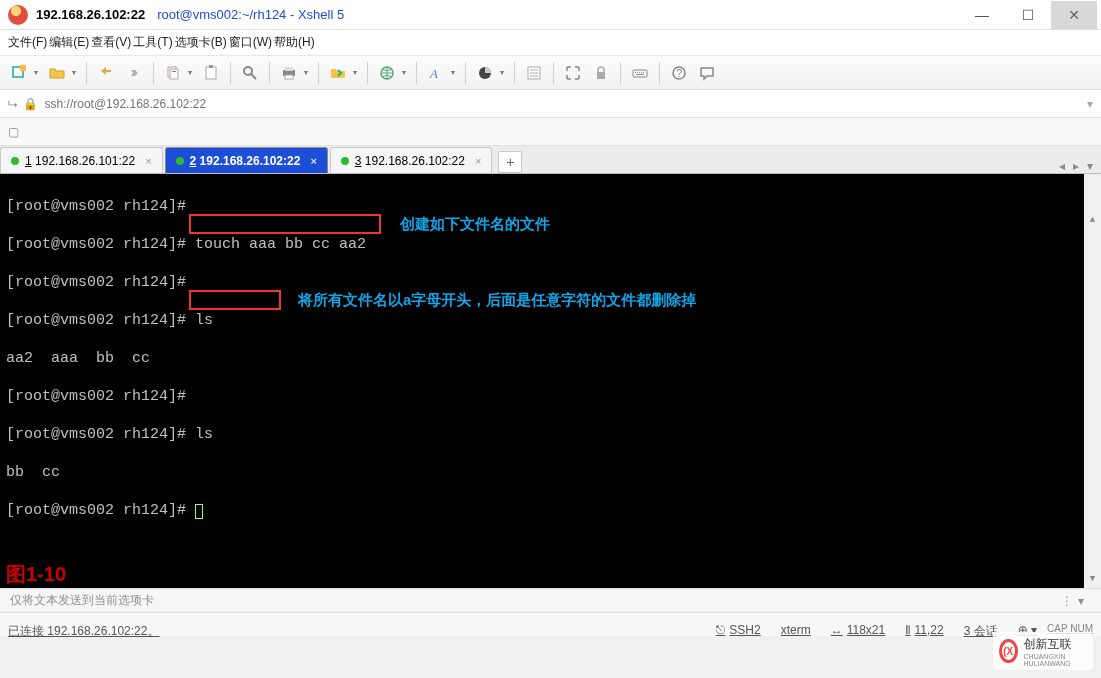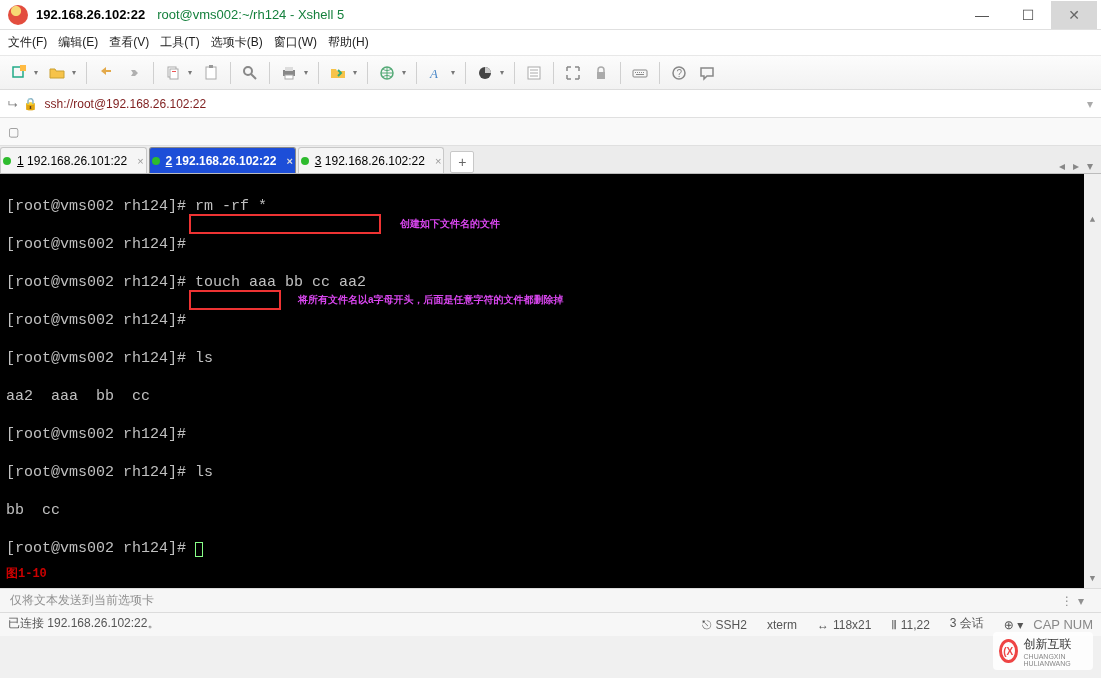--- a/index.html
+++ b/index.html
@@ -2,73 +2,73 @@
 <html><head>
 <meta charset="utf-8">
 <style>
 * { box-sizing: border-box; margin: 0; padding: 0; }
 body { font-family: "Microsoft YaHei", Tahoma, sans-serif; font-size: 12px; background: #f0f0f0; width: 1101px; height: 678px; overflow: hidden; position: relative; }
 
 
 .titlebar { height: 30px; background: #fff; display: flex; align-items: center; padding: 0 4px; border-bottom: 1px solid #e0e0e0; }
 .titlebar .app-icon { width: 20px; height: 20px; background: radial-gradient(circle at 40% 30%, #f7d774 0 25%, #e34d3e 30% 100%); border-radius: 50%; margin: 0 8px 0 4px; }
 .titlebar .title { font-weight: bold; font-size: 13px; }
-.titlebar .subtitle { margin-left: 12px; color: #15803d; font-size: 13px; }
+.titlebar .subtitle { margin-left: 12px; color: #1d4ed8; font-size: 13px; }
 .titlebar .spacer { flex: 1; }
 .win-btn { width: 46px; height: 28px; display: flex; align-items: center; justify-content: center; color: #555; font-size: 14px; }
 .win-btn.close { background: #d8d8d8; color: #666; }
 
 
-.menubar { height: 26px; background: #fff; display: flex; align-items: center; padding: 0 8px; border-bottom: 1px solid #e8e8e8; gap: 11px; }
+.menubar { height: 26px; background: #fff; display: flex; align-items: center; padding: 0 8px; border-bottom: 1px solid #e8e8e8; gap: 2px; }
 .menubar span { cursor: default; color: #222; }
 
 
 .toolbar { height: 34px; background: linear-gradient(#fcfcfc,#f2f2f2); border-bottom: 1px solid #dcdcdc; display: flex; align-items: center; padding: 0 6px; gap: 2px; }
 .tool { width: 26px; height: 26px; display: flex; align-items: center; justify-content: center; border: 1px solid transparent; border-radius: 2px; }
 .tool.split { width: 36px; justify-content: flex-start; padding-left: 4px; position: relative; }
 .tool.split::after { content: "▾"; font-size: 8px; color: #777; position: absolute; right: 3px; }
 .tool svg { width: 16px; height: 16px; }
 .sep { width: 1px; height: 22px; background: #d0d0d0; margin: 0 4px; }
 
 
 .addrbar { height: 28px; background: #fff; display: flex; align-items: center; padding: 0 8px; border-bottom: 1px solid #e0e0e0; color: #888; gap: 6px; }
 .addrbar .lock { color: #aaa; }
 
 
 .infobar { height: 28px; background: #f9f9f9; display: flex; align-items: center; padding: 0 8px; color: #888; border-bottom: 1px solid #e0e0e0; gap: 6px; }
 
 
 .tabbar { height: 28px; background: #ececec; display: flex; align-items: flex-end; border-bottom: 1px solid #bcbcbc; }
-.tab { height: 26px; display: flex; align-items: center; padding: 0 2px; gap: 6px; border: 1px solid #c8c8c8; border-bottom: none; background: #f5f5f5; margin-right: 2px; border-radius: 3px 3px 0 0; }
+.tab { height: 26px; display: flex; align-items: center; padding: 0 10px; gap: 6px; border: 1px solid #c8c8c8; border-bottom: none; background: #f5f5f5; margin-right: 2px; border-radius: 3px 3px 0 0; }
 .tab.active { background: #1d4ed8; color: #fff; font-weight: bold; border-color: #8a8a8a; }
 .tab .dot { width: 8px; height: 8px; border-radius: 50%; background: #2dbb2d; }
 .tab .x { color: #999; font-size: 11px; margin-left: 4px; }
 .tab.active .x { color: #ddd; }
 .tab u { text-decoration: underline; }
 .newtab { width: 24px; height: 22px; border: 1px solid #c8c8c8; background: #fff; display: flex; align-items: center; justify-content: center; margin-left: 4px; border-radius: 2px; font-size: 14px; color: #666; }
 .tabbar .spacer { flex: 1; }
 .tabctrl { padding: 0 8px; color: #888; display: flex; gap: 8px; align-items: center; }
 
 
 .terminal { background: #000; color: #c0c0c0; font-family: "NSimSun","SimSun","Courier New",monospace; font-size: 15px; line-height: 19px; padding: 4px 6px; height: 414px; position: relative; overflow: hidden; white-space: pre; }
 .terminal .line { display: block; }
 .terminal .box1 { position: absolute; border: 2px solid #e33; }
-.terminal .ann { position: absolute; color: #d946ef; font-family: "Microsoft YaHei",sans-serif; font-weight: bold; font-size: 10px; }
+.terminal .ann { position: absolute; color: #0ea5e9; font-family: "Microsoft YaHei",sans-serif; font-weight: bold; font-size: 15px; }
 .terminal .cursor { display:inline-block; width:8px; height:15px; border:1px solid #8f8; vertical-align: text-bottom; }
-.terminal .caption { position:absolute; left:6px; bottom:4px; color:#c00; font-family:Liberation Mono, monospace; font-weight:bold; font-size:12px; }
+.terminal .caption { position:absolute; left:6px; bottom:4px; color:#c00; font-family:Liberation Sans, sans-serif; font-weight:bold; font-size:20px; }
 .term-scroll { position:absolute; right:0; top:0; width:17px; height:100%; background:#f0f0f0; }
 .term-scroll .arr { height:17px; display:flex; align-items:center; justify-content:center; color:#888; font-size:9px; }
 
 
 .sendbar { height: 24px; background:#f6f6f6; border-top:1px solid #dcdcdc; display:flex; align-items:center; padding:0 10px; color:#909090; }
 .sendbar .dots { margin-left:auto; padding-right:6px; letter-spacing:1px; }
-.statusbar { height: 24px; background:#f7f7f7; border-top:1px solid #dcdcdc; display:flex; align-items:flex-end; padding:4px 8px; color:#555; }
+.statusbar { height: 24px; background:#f7f7f7; border-top:1px solid #dcdcdc; display:flex; align-items:flex-start; padding:10px 8px; color:#555;text-decoration:underline; }
 .statusbar .spacer { flex:1; }
 .statusbar .seg { margin: 0 10px; display:flex; align-items:center; gap:4px; }
-.statusbar .cap { font-size:13px; color:#888; }
+.statusbar .cap { font-size:10px; color:#888; }
 
 
 .watermark { position:absolute; right:8px; bottom:8px; width:100px; height:38px; background:rgba(255,255,255,0.85); border-radius:4px; display:flex; align-items:center; gap:6px; padding:4px 6px; overflow:hidden; }
 .watermark .c { width:24px;height:24px;border-radius:50%;border:3px solid #e44; color:#e44; display:flex;align-items:center;justify-content:center;font-weight:bold;font-size:10px; }
 .watermark .t1 { font-size:12px; color:#333; font-weight:normal; }
 .watermark .t2 { font-size:7px; color:#888; }
 </style>
 </head>
 <body>
 
@@ -215,21 +215,21 @@
   <div class="tool">
       <svg viewBox="0 0 16 16">
         <path d="M2 3h12v8H8l-3 3v-3H2z" fill="none" stroke="#888" stroke-width="1.5"></path>
       </svg>
     </div>
 </div>
 
 <div class="addrbar">
   <span>⮡</span>
   <span class="lock">🔒</span>
-  <span style="color:#7f1d1d">ssh://root@192.168.26.102:22</span>
+  <span style="color:#737373">ssh://root@192.168.26.102:22</span>
   <div style="flex:1"></div>
   <span style="color:#aaa">▾</span>
 </div>
 
 <div class="infobar">
   <span>▢</span>
 </div>
 
 <div class="tabbar">
   <div class="tab">
@@ -250,21 +250,20 @@
   <div class="newtab">+</div>
   <div class="spacer"></div>
   <div class="tabctrl">
     <span>◂</span>
     <span>▸</span>
     <span>▾</span>
   </div>
 </div>
 
 <div class="terminal">
-<span class="line">[root@vms002 rh124]# rm -rf *</span>
 <span class="line">[root@vms002 rh124]#</span>
 <span class="line">[root@vms002 rh124]# touch aaa bb cc aa2</span>
 <span class="line">[root@vms002 rh124]#</span>
 <span class="line">[root@vms002 rh124]# ls</span>
 <span class="line">aa2  aaa  bb  cc</span>
 <span class="line">[root@vms002 rh124]#</span>
 <span class="line">[root@vms002 rh124]# ls</span>
 <span class="line">bb  cc</span>
 <span class="line"><span>[root@vms002 rh124]# </span><span class="cursor"></span></span>
 

